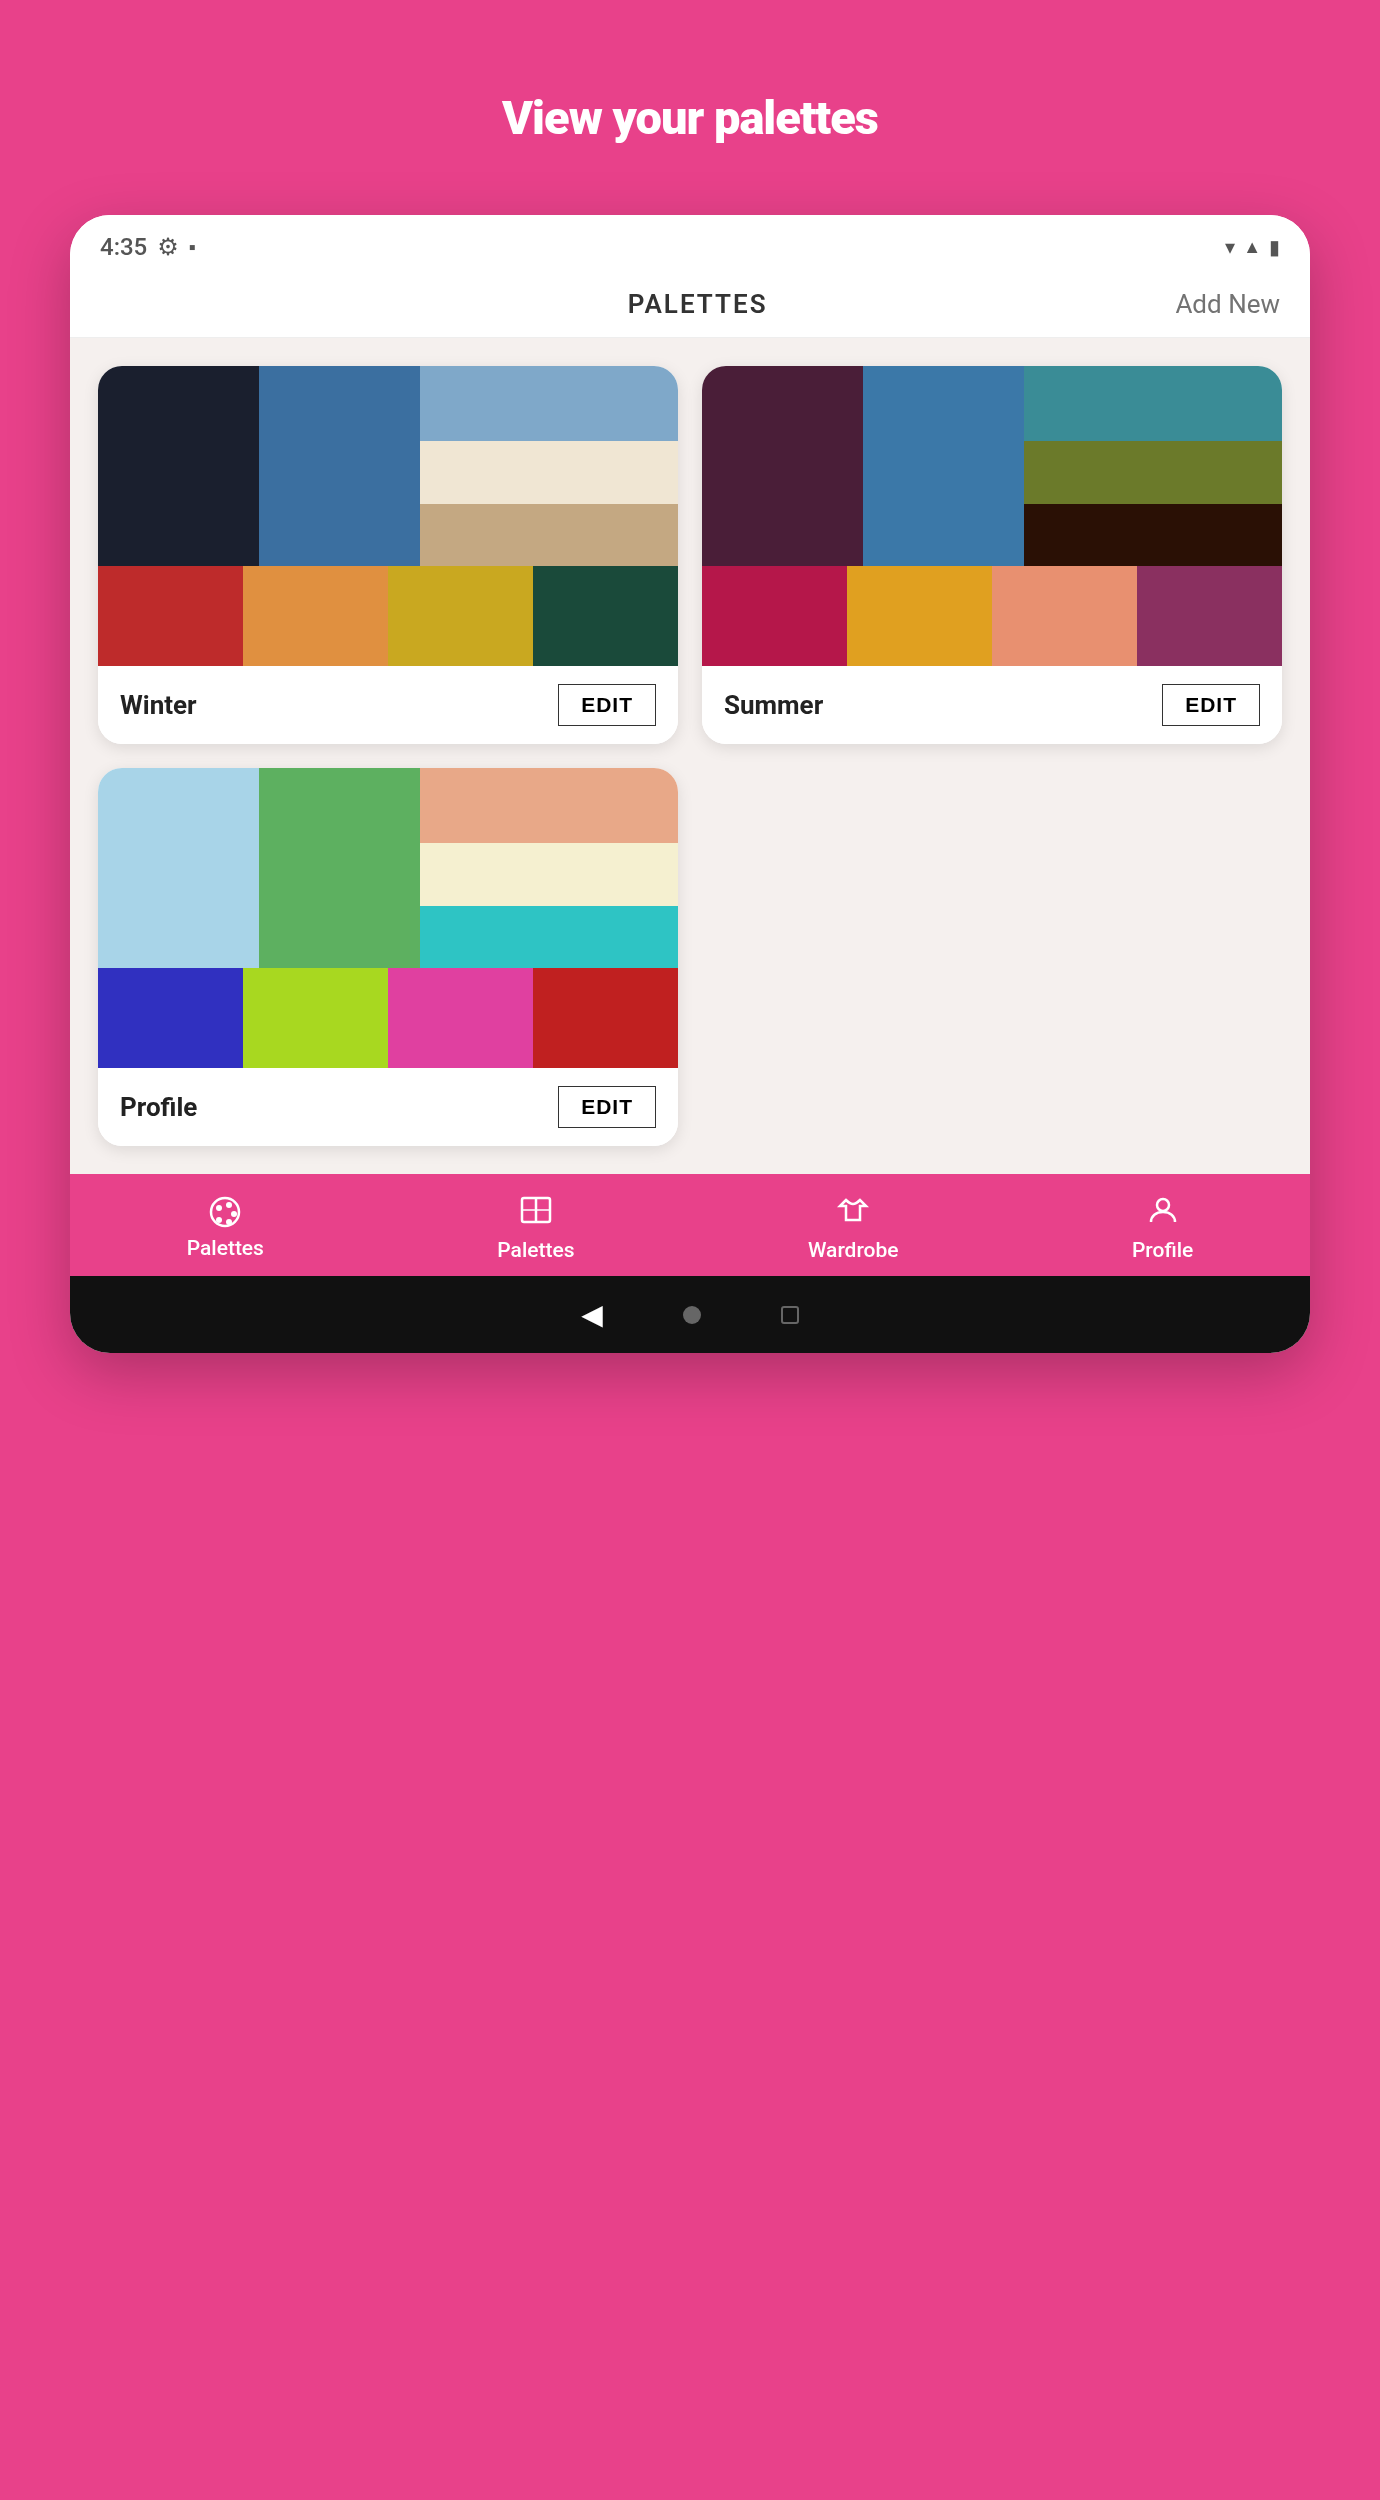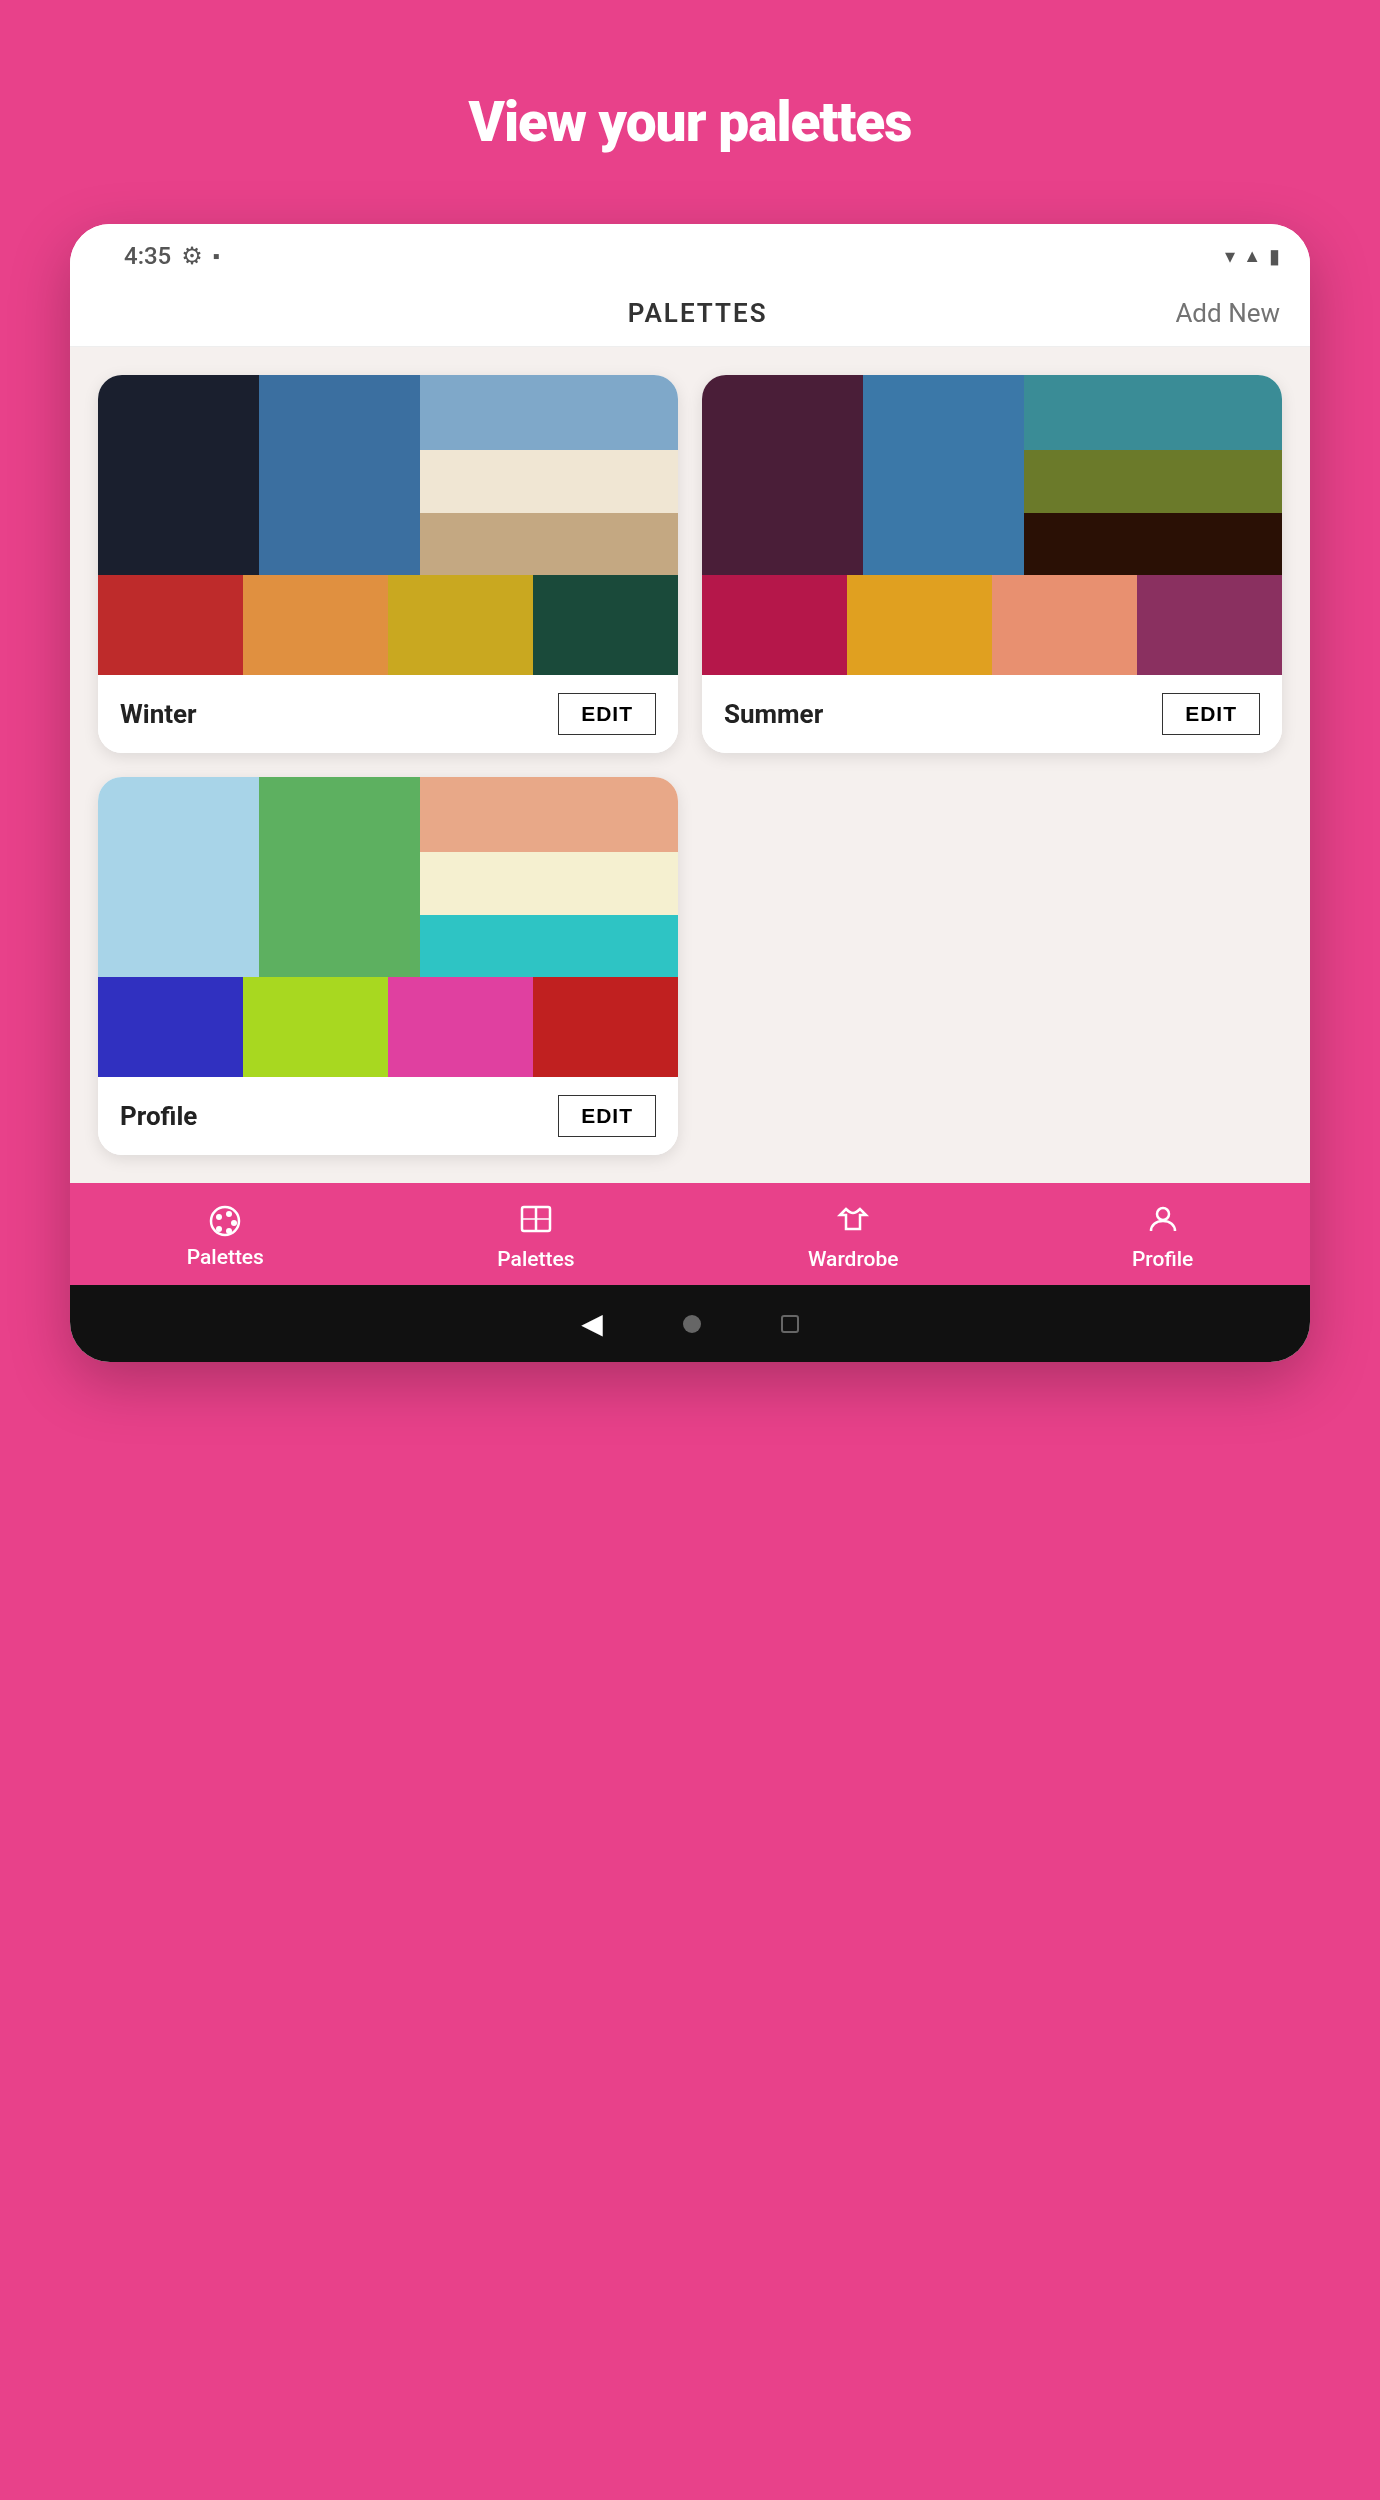--- a/index.html
+++ b/index.html
@@ -8,21 +8,21 @@
       height: 2500px;
       background-color: #E8418A;
       font-family: 'Roboto', Arial, sans-serif;
       display: flex;
       flex-direction: column;
       align-items: center;
       overflow: hidden;
     }
     .page-title {
       color: white;
-      font-size: 55px;
+      font-size: 47px;
       font-weight: 900;
       text-align: center;
       margin-top: 90px;
       margin-bottom: 70px;
       letter-spacing: -1px;
     }
     .device-frame {
       width: 1240px;
       background: white;
       border-radius: 40px;
@@ -40,21 +40,20 @@
       align-items: center;
       font-size: 22px;
       color: #555;
     }
     .status-left {
       display: flex;
       align-items: center;
       gap: 10px;
       font-size: 24px;
       font-weight: 500;
-      margin-left: 24px;
     }
     .status-icons {
       display: flex;
       align-items: center;
       gap: 8px;
       font-size: 20px;
     }
     
     .app-header {
       background: white;

